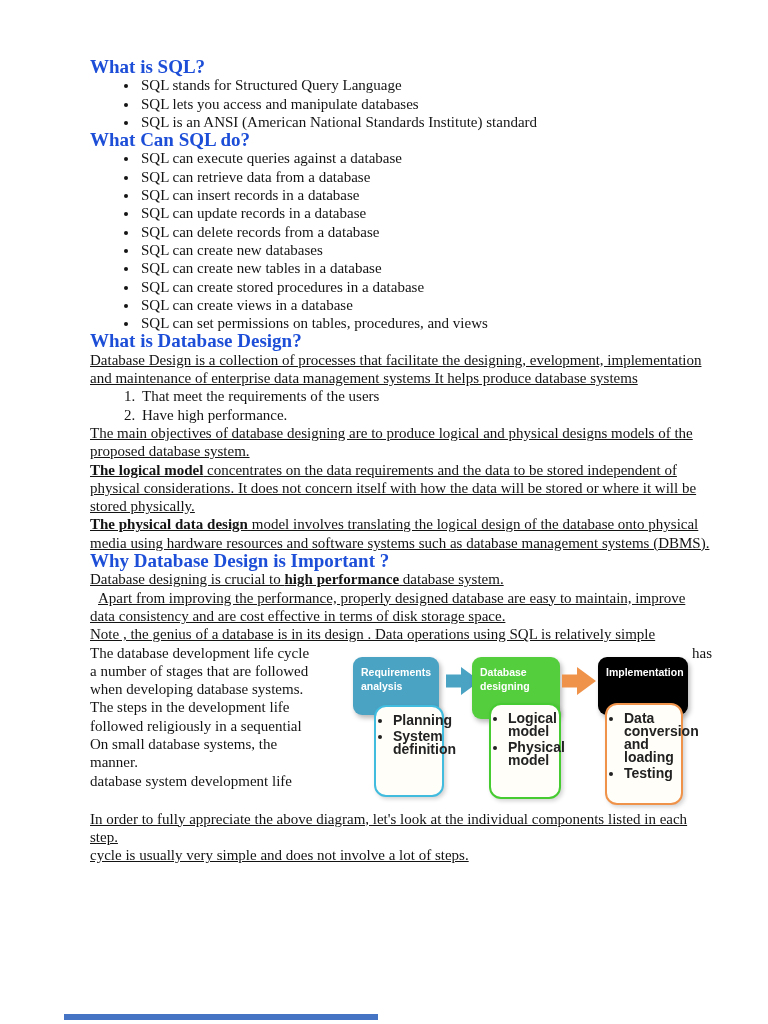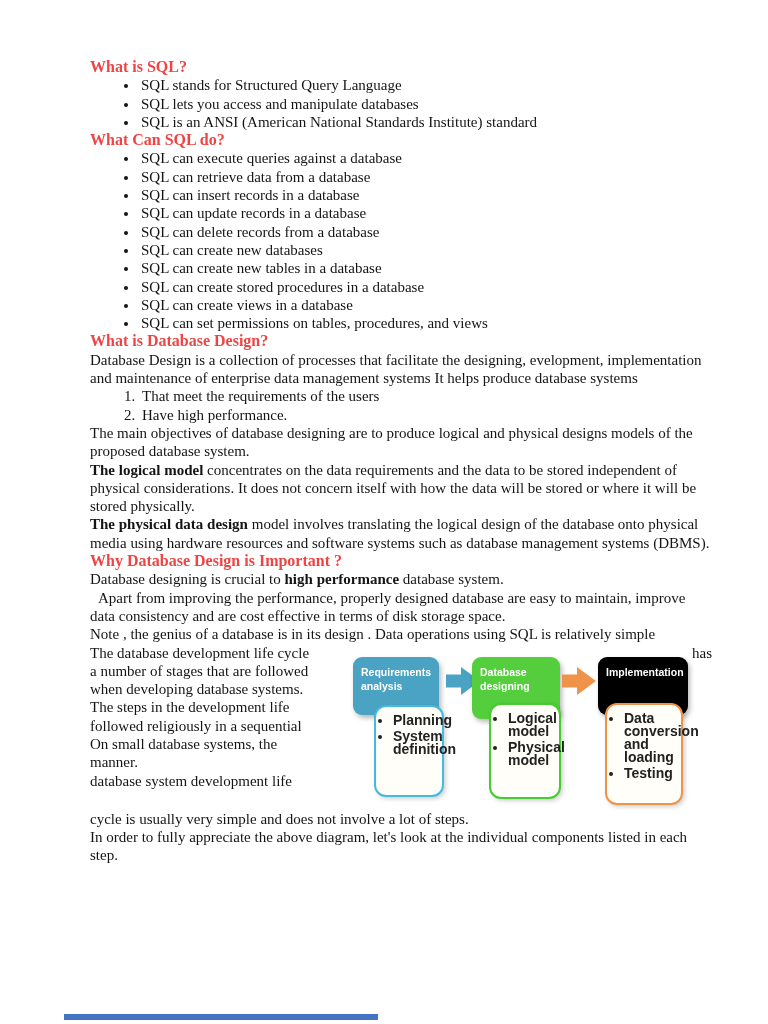--- a/index.html
+++ b/index.html
@@ -12,27 +12,27 @@
     overflow:hidden;
   }
   .content{
     position:absolute;
     left:90px;top:58px;
     width:622px;
     font-size:15px;
     line-height:18.3px;
   }
   h1{
-    font-size:16px;
+    font-size:19px;
     line-height:18.3px;
     margin:0;
     font-weight:bold;
-    color:#ef4444;
-  }
-  p{margin:0;}
+    color:#1d4ed8;
+  }
+  p{margin:0;text-decoration:underline;}
   p.indent{text-indent:8px;}
   ul.doc-list{
     margin:0;
     padding-left:49px;
     list-style:disc outside;
   }
   ul.doc-list li{padding-left:2px;}
   ol.doc-list{
     margin:0;
     padding-left:49px;
@@ -195,18 +195,18 @@
         <div class="stage-title" id="stage3-title">Implementation</div>
         <div class="stage-sub" id="stage3-sub">
           <ul>
             <li>Data conversion and loading</li>
             <li>Testing</li>
           </ul>
         </div>
       </div>
     </div>
 
+    <p>In order to fully appreciate the above diagram, let's look at the individual components listed in each step.</p>
     <p>cycle is usually very simple and does not involve a lot of steps.</p>
-    <p>In order to fully appreciate the above diagram, let's look at the individual components listed in each step.</p>
   </div>
 
   <div class="next-page-bar"></div>
 </div>
 
 </body></html>

